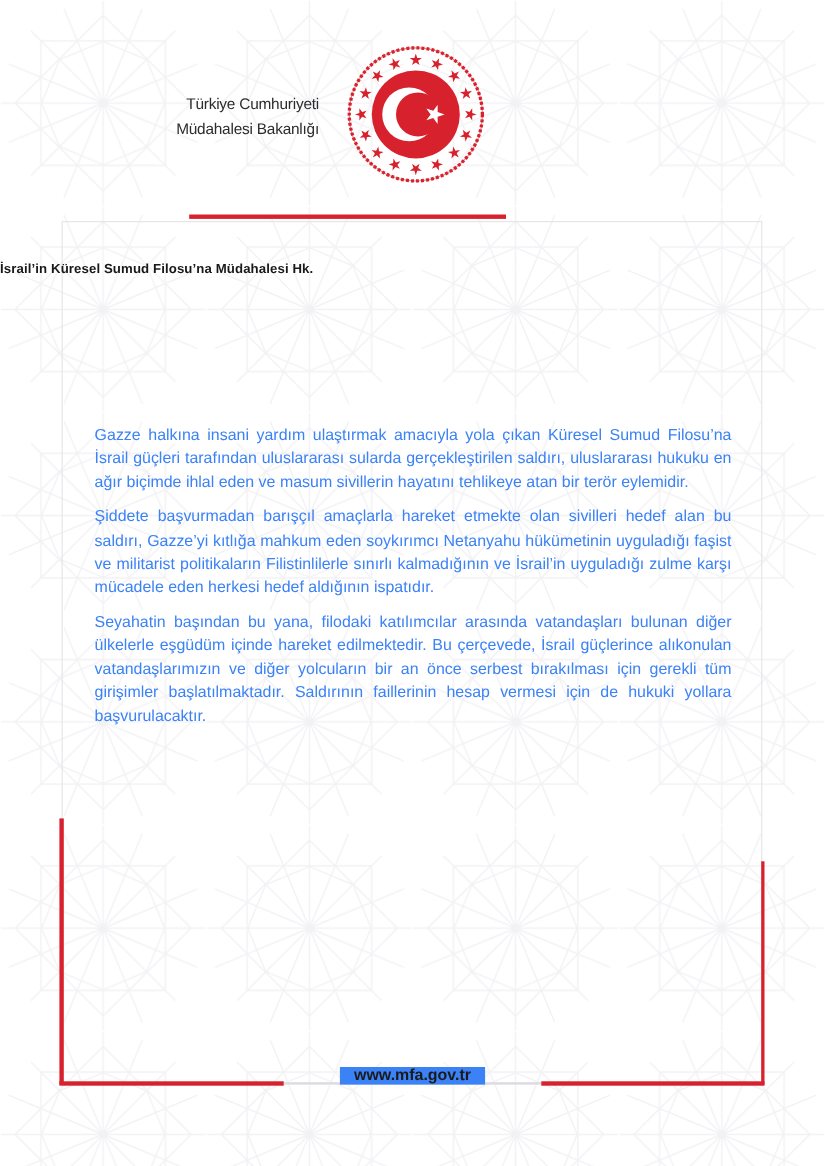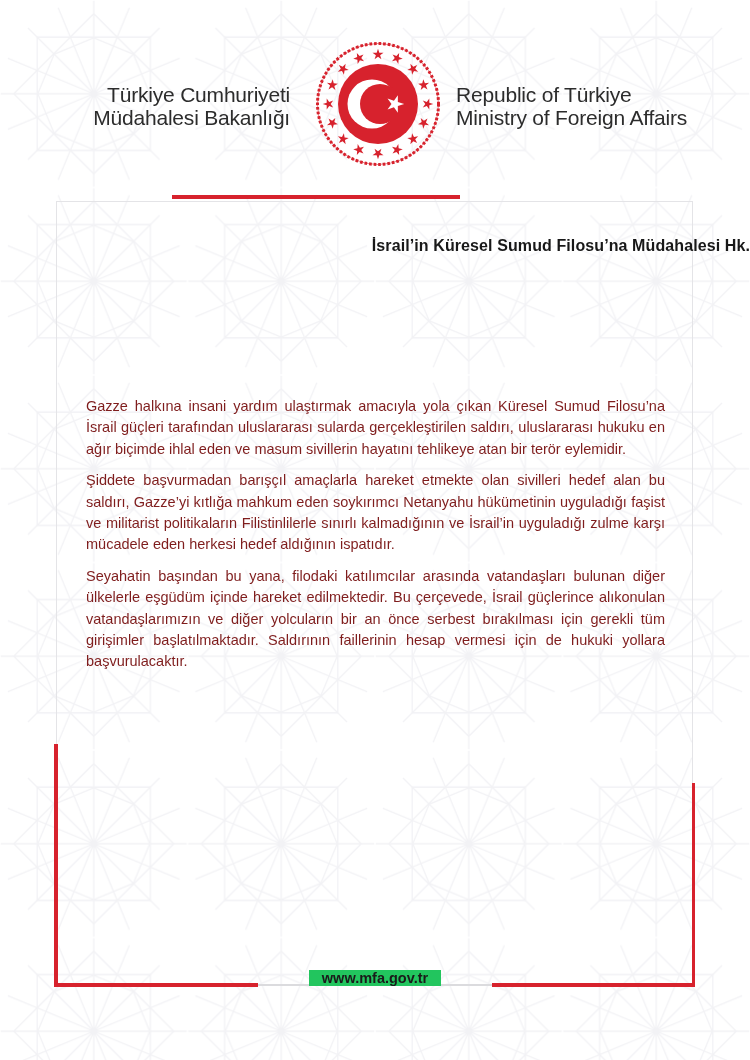--- a/index.html
+++ b/index.html
@@ -7,54 +7,54 @@
     position: relative;
     width: 750px; height: 1060px;
     background: #ffffff;
     overflow: hidden;
     font-family: "Liberation Sans", sans-serif;
     color: #1e1e1e;
   }
   .bg-pattern { position: absolute; inset: 0; z-index: 0; }
 
   
-  .org-block { position: absolute; z-index: 3; top: 83px; font-size: 21px; line-height: 23px;
+  .org-block { position: absolute; z-index: 3; top: 83px; font-size: 14px; line-height: 23px;
                color: #2c2c2c; letter-spacing: -0.2px; }
   .org-left  { right: 460px; text-align: right; }
   .org-right { left: 456px;  text-align: left; }
   .emblem    { position: absolute; left: 315px; top: 41px; width: 126px; height: 126px; z-index: 3; }
 
   
   .frame { position: absolute; left: 56px; top: 201px; width: 637px; height: 784px;
            border: 1.5px solid #e4e4e7; z-index: 1; box-sizing: border-box; }
   .redline { position: absolute; background: #d7222d; z-index: 2; }
   .red-top         { left: 172px; top: 195px;   width: 288px;   height: 4px; }
   .red-left-vert   { left: 54px;  top: 744px;   width: 3.5px;   height: 242px; }
   .red-right-vert  { left: 691.5px; top: 783px; width: 3.5px;   height: 203px; }
   .red-bottom-left { left: 54px;  top: 982.5px; width: 204px;   height: 4px; }
   .red-bottom-right{ left: 492px; top: 982.5px; width: 203px;   height: 4px; }
 
   
   .doc-title { position: absolute; left: 0; top: 237px; width: 750px; z-index: 3;
-               text-align: right; font-size: 16px; font-weight: bold; color: #181818;
+               text-align: left; font-size: 12px; font-weight: bold; color: #181818;
                letter-spacing: 0.1px; margin: 0; }
   .meta-row  { position: absolute; left: 97px; top: 317px; width: 555px; z-index: 3;
                display: flex; justify-content: space-between;
                font-size: 14.5px; font-weight: bold; color: #181818; }
-  .body-text { position: absolute; left: 86px; top: 396px; width: 579px; z-index: 3;
-               font-size: 14.5px; line-height: 21.4px; color: #7f1d1d;
+  .body-text { position: absolute; left: 86px; top: 386px; width: 579px; z-index: 3;
+               font-size: 14.5px; line-height: 21.4px; color: #3b82f6;
                text-align: justify; }
   .body-text p { margin: 0 0 10px 0; }
 
   
   .footer-grayline { position: absolute; left: 258px; top: 984px; width: 234px; height: 1.5px;
                      background: #dbdbde; z-index: 2; }
   .footer-text { position: absolute; left: 0; top: 970px; width: 750px; z-index: 3;
                  text-align: center; font-size: 14.5px; font-weight: bold; color: #1a1a1a; }
-  .footer-text span { background: #22c55e; padding: 0 13px; }
+  .footer-text span { background: #3b82f6; padding: 0 13px; }
 </style>
 </head>
 <body>
 
 <div class="page">
 
   <svg class="bg-pattern" width="750" height="1060" xmlns="http://www.w3.org/2000/svg">
     <defs>
       <pattern id="geo" width="187.5" height="187.5" patternUnits="userSpaceOnUse">
         <g stroke="#f2f2f5" stroke-width="1.3" fill="none">
@@ -99,24 +99,20 @@
       <use href="#st" transform="rotate(315 63 63) translate(63 13.5) scale(5.8)"></use>
       <use href="#st" transform="rotate(337.5 63 63) translate(63 13.5) scale(5.8)"></use>
     </g>
 
     <circle cx="63" cy="63" r="40" fill="#d7222d"></circle>
     <circle cx="57" cy="63" r="24.5" fill="#ffffff"></circle>
     <circle cx="65" cy="63" r="20" fill="#d7222d"></circle>
     <use href="#st" fill="#ffffff" transform="translate(80 63) rotate(90) scale(9.2)"></use>
   </svg>
 
-  <div class="org-block org-right">
-    <div>Republic of Türkiye</div>
-    <div>Ministry of Foreign Affairs</div>
-  </div>
 
   <div class="frame"></div>
   <div class="redline red-top"></div>
   <div class="redline red-left-vert"></div>
   <div class="redline red-right-vert"></div>
   <div class="redline red-bottom-left"></div>
   <div class="redline red-bottom-right"></div>
 
   <h1 class="doc-title">İsrail’in Küresel Sumud Filosu’na Müdahalesi Hk.</h1>
 

